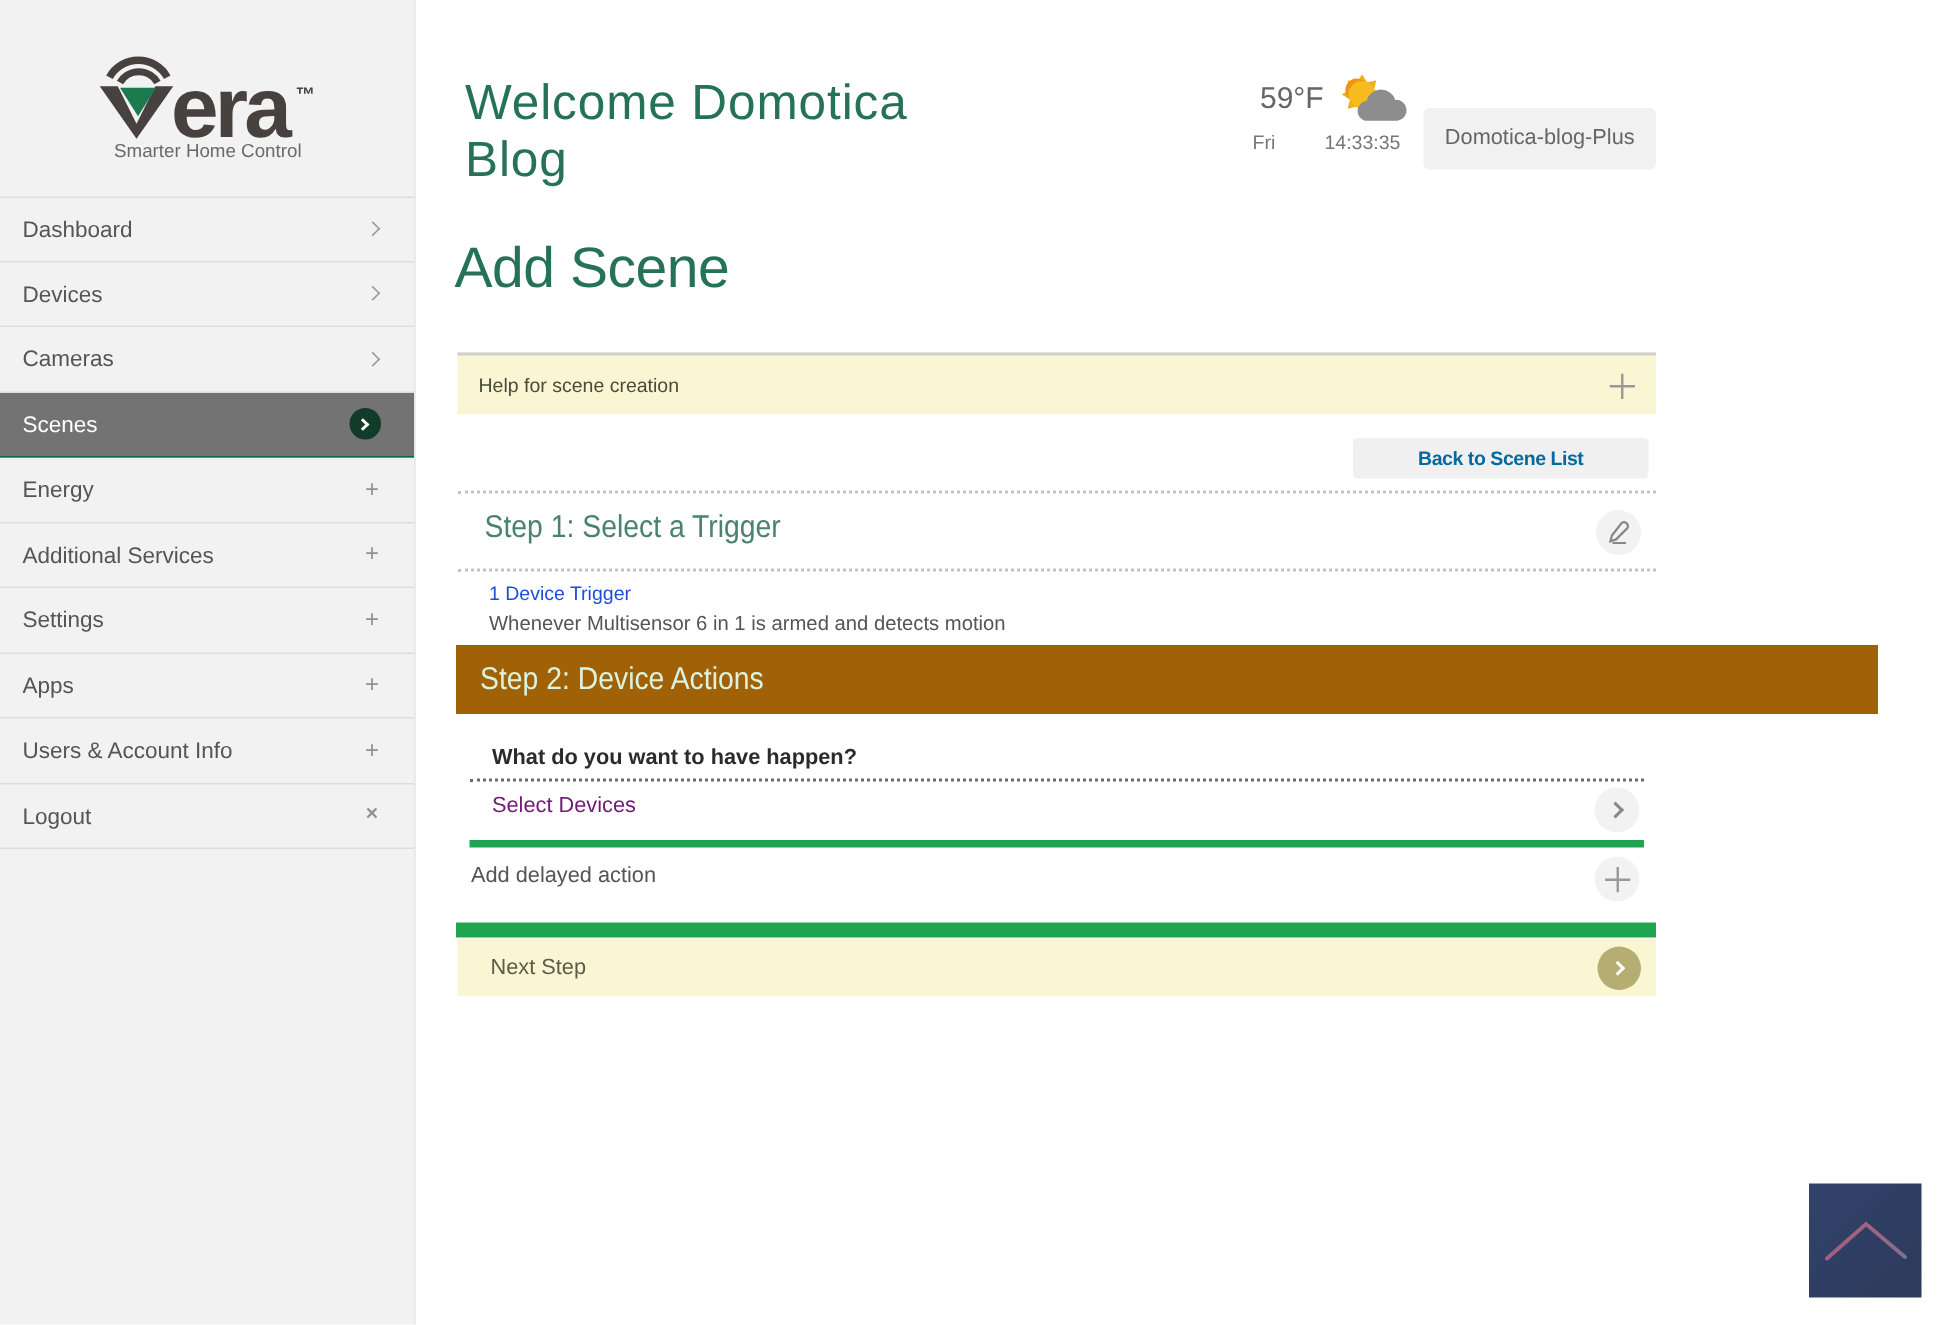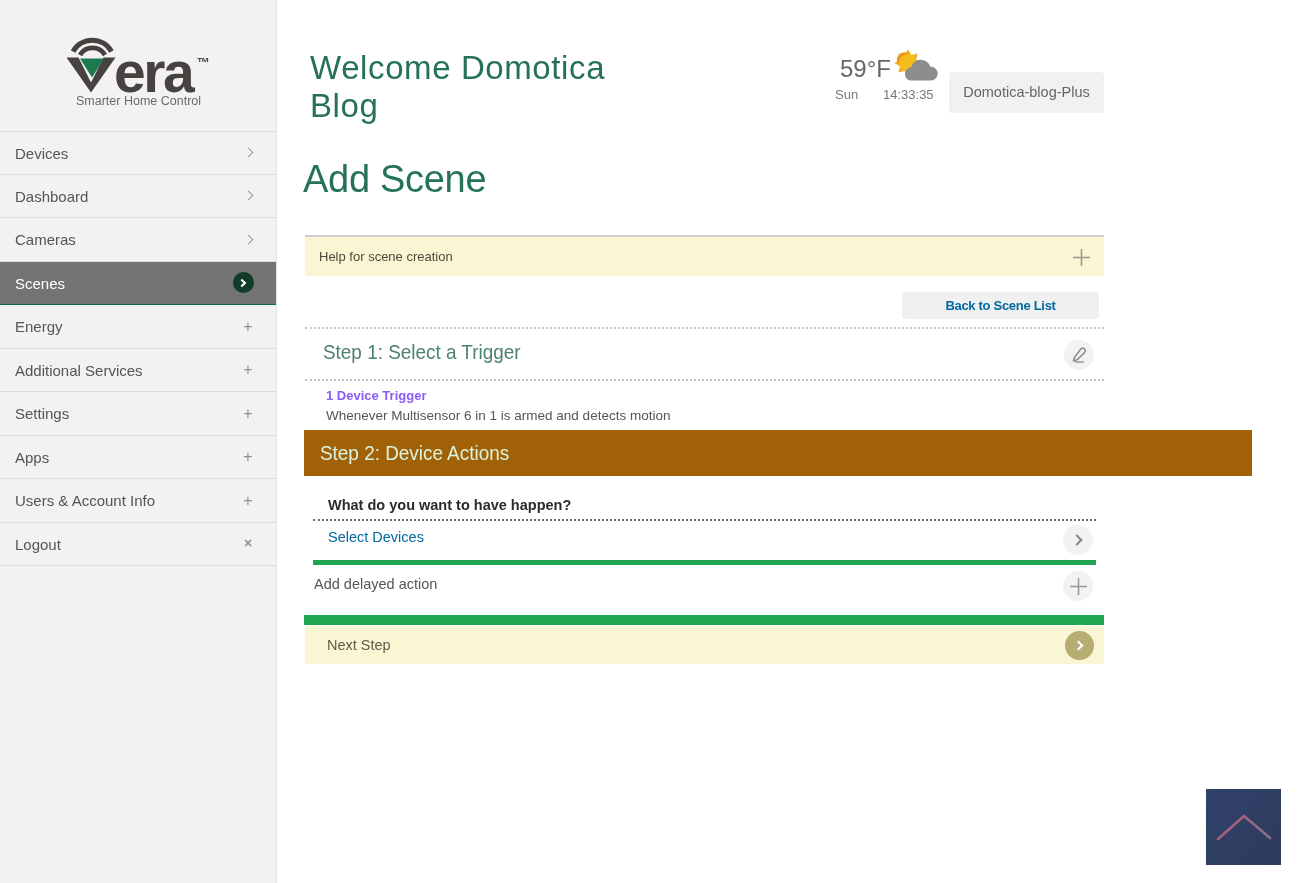--- a/index.html
+++ b/index.html
@@ -16,45 +16,45 @@
 .chev { width:7px; height:7px; border-right:1.8px solid #979797; border-top:1.8px solid #979797; transform:rotate(45deg); display:inline-block; }
 .plus { font-size:16px; color:#919191; }
 .cross { font-size:11px; color:#919191; font-weight:bold; }
 .selcirc { width:21px; height:21px; border-radius:50%; background:#123c29; display:flex; align-items:center; justify-content:center; }
 .selcirc .chev { width:6px; height:6px; border-color:#fff; border-width:2px; margin-left:-3px; }
 
 #content { position:absolute; left:305px; top:0; width:799px; }
 #hdr { position:relative; height:200px; }
 h1.welcome { position:absolute; left:5px; top:49px; font-size:33px; line-height:38px; font-weight:normal; color:#267257; width:340px; letter-spacing:0.6px; }
 #weather { position:absolute; left:528px; top:50px; width:120px; color:#777; }
-#temp { position:absolute; left:7px; top:5px; font-size:24px; color:#666;text-align:center; }
+#temp { position:absolute; left:7px; top:5px; font-size:20px; color:#666;text-align:center; }
 #wicon { position:absolute; left:60px; top:-1px; }
 #wday { position:absolute; left:2px; top:37px; font-size:13px; }
 #wtime { position:absolute; left:50px; top:37px; font-size:13px; }
 #unitpill { position:absolute; left:644px; top:72px; width:155px; height:41px; background:#f1f1f1; border-radius:4px; font-size:14.5px; color:#666; text-align:center; line-height:41px; }
 h2.addscene { position:absolute; left:-2px; top:158px; font-size:38px; font-weight:normal; color:#267257; letter-spacing:-0.3px; }
 #helpbar { position:relative; height:41px; background:#faf5d2; border-top:2px solid #cfcfcf; font-size:13px; color:#4a4a3a; line-height:39px; padding-left:14px;margin-top:35px; }
 #helpbar .pl { position:absolute; right:14px; top:12px; }
 .plussvg { stroke:#999; stroke-width:1.6; }
 #backrow { height:51px; position:relative; }
 #backbtn { position:absolute; right:5px; top:16px; width:197px; height:27px; background:#f0f0f0; border-radius:3px; font-size:13px; letter-spacing:-0.3px; font-weight:bold; color:#0369a1; text-align:center; line-height:27px; }
 .dotline { border:0; border-top:2px dotted #c3c3c3; height:0; }
 #step1 { position:relative; height:50px; }
 #step1 .t { position:absolute; left:18px; top:10.5px; font-size:21px; color:#4b8170; transform:scaleX(0.9); transform-origin:0 0; }
 .circ30 { width:30px; height:30px; border-radius:50%; background:#f2f2f2; display:flex; align-items:center; justify-content:center; }
 #step1 .circ30 { position:absolute; right:10px; top:11px; }
 #trig { padding:7px 0 0 21px; height:49px; }
-#trig .b { font-size:13px; font-weight:bold; color:#8b5cf6; }
+#trig .b { font-size:13px; font-weight:normal; color:#1d4ed8; }
 #trig .s { font-size:13.5px; color:#555; margin-top:5px; }
 #step2 { height:46px; background:#a16207; color:#daf3e0; font-size:21px; line-height:46px; padding-left:16px; margin-left:-1px; width:948px; }
 #step2 span { display:inline-block; transform:scaleX(0.9); transform-origin:0 0; }
 #panel { margin:0 8px; }
 #whatrow { position:relative; padding:21px 0 0 15px; font-size:14.5px; font-weight:bold; color:#2b2b2b; height:42.5px; }
 .darkdots { border:0; border-top:2px dotted #6b6b6b; }
-#seldev { position:relative; height:44.5px; font-size:14.5px; color:#0369a1; padding:8px 0 0 15px; border-bottom:5px solid #21a452; }
+#seldev { position:relative; height:44.5px; font-size:14.5px; color:#701a75; padding:8px 0 0 15px; border-bottom:5px solid #21a452; }
 #seldev .circ30 { position:absolute; right:3px; top:4px; }
 #delayed { position:relative; height:50px; font-size:14.5px; color:#555; padding:10.5px 0 0 8px; margin:0 1px; }
 #delayed .circ30 { position:absolute; right:10px; top:6px; }
 #greenbar { height:10px; background:#21a452; margin-left:-1px; width:800px; }
 #nextstep { position:relative; height:38px; background:#faf5d2; margin-top:1px; font-size:14.5px; color:#5c5c4c; line-height:38px; padding-left:22px; }
 #nextcirc { position:absolute; right:10px; top:5px; width:29px; height:29px; border-radius:50%; background:#b5ad72; display:flex; align-items:center; justify-content:center; }
 #nextcirc .chev { border-color:#fff; width:7px; height:7px; border-width:2.5px; margin-left:-2px; }
 .gchev { width:8px; height:8px; border-right:2px solid #888; border-top:2px solid #888; transform:rotate(45deg); margin-left:-3px; }
 #scrolltop { position:absolute; left:1206px; top:789px; width:75px; height:76px; background:linear-gradient(135deg,#31426a,#2e3a5c); display:flex; align-items:center; justify-content:center; }
 </style>
@@ -64,24 +64,24 @@
   <svg id="logo" width="277" height="135" viewBox="0 0 277 135">
     <path d="M 73 51.5 A 22 22 0 0 1 111.5 51.5" fill="none" stroke="#474140" stroke-width="5"></path>
     <path d="M 80 55 A 14.5 14.5 0 0 1 105 55" fill="none" stroke="#474140" stroke-width="4.8"></path>
     <polygon points="66.5,57.5 78.5,57.5 91,82.5 103.5,57.5 115.5,57.5 91,92.5" fill="#474140"></polygon>
     <polygon points="80,58.5 104,58.5 92,77.5" fill="#1b7a4e"></polygon>
     <text x="114" y="91.5" font-size="57" font-weight="bold" fill="#474140" letter-spacing="-2.5">era</text>
     <text x="197" y="67" font-size="13" font-weight="bold" fill="#474140">™</text>
     <text x="76" y="104.5" font-size="12.5" fill="#6a6a6a">Smarter Home Control</text>
   </svg>
   <ul id="menu">
+    <li>Dashboard<span class="ico">
+          <span class="chev"></span>
+        </span></li>
     <li>Devices<span class="ico">
-          <span class="chev"></span>
-        </span></li>
-    <li>Dashboard<span class="ico">
           <span class="chev"></span>
         </span></li>
     <li>Cameras<span class="ico">
           <span class="chev"></span>
         </span></li>
     <li class="sel">Scenes<span class="ico">
           <span class="selcirc">
             <span class="chev"></span>
           </span>
         </span></li>
@@ -120,21 +120,21 @@
               <polygon points="0,-13.5 3.4,-8 -3.4,-8" transform="rotate(180)"></polygon>
               <polygon points="0,-13.5 3.4,-8 -3.4,-8" transform="rotate(225)"></polygon>
               <polygon points="0,-13.5 3.4,-8 -3.4,-8" transform="rotate(270)"></polygon>
               <polygon points="0,-13.5 3.4,-8 -3.4,-8" transform="rotate(315)"></polygon>
             </g>
           <circle r="9" fill="#f6bb1d"></circle>
           <path d="M -8.5 3 A 9 9 0 0 1 2 -8.7 A 7 7 0 0 0 -8.5 3" fill="#ef9414"></path>
         </g>
         <path d="M 17 31.5 a 6.8 6.8 0 0 1 1 -13.3 a 10 10 0 0 1 19.2 -0.6 a 7 7 0 0 1 1.6 13.9 z" fill="#8d8d8d"></path>
       </svg>
-      <div id="wday">Sun</div>
+      <div id="wday">Fri</div>
       <div id="wtime">14:33:35</div>
     </div>
     <div id="unitpill">Domotica-blog-Plus</div>
     <h2 class="addscene">Add Scene</h2>
   </div>
   <div id="helpbar">Help for scene creation
     <svg class="pl" width="17" height="17" viewBox="0 0 17 17">
         <g class="plussvg">
           <line x1="8.5" y1="0" x2="8.5" y2="17"></line>
           <line x1="0" y1="8.5" x2="17" y2="8.5"></line>

